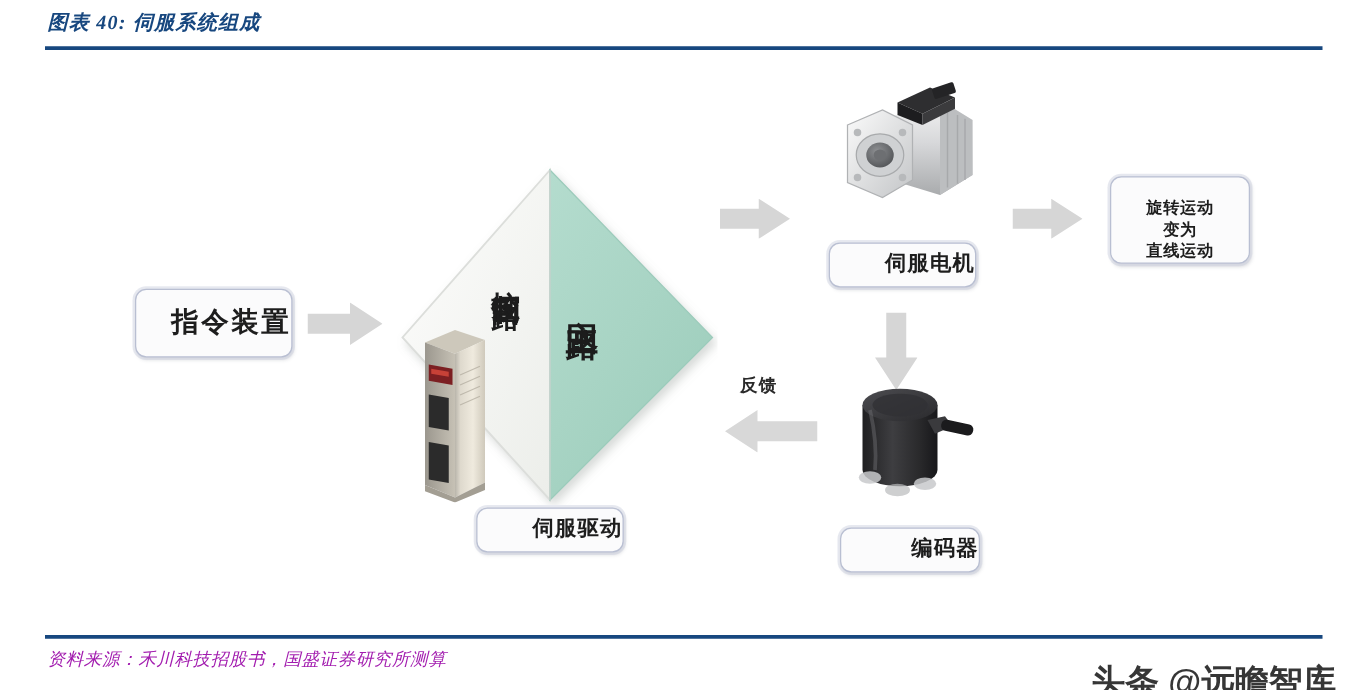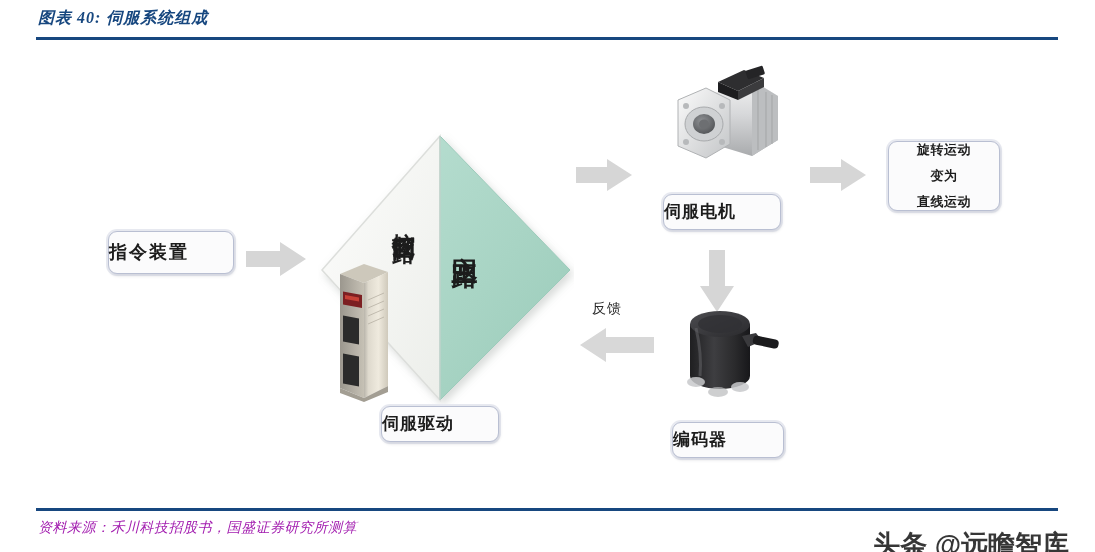--- a/index.html
+++ b/index.html
@@ -53,47 +53,47 @@
     position:absolute;left:0;top:44px;width:1095px;height:462px;
   }
 
   
   .label-box{
     position:absolute;
     background:#fbfbfc;
     border:1px solid #b9bfd2;
     border-radius:9px;
     box-shadow:0 0 0 2px rgba(201,206,222,.45), 1px 2px 3px rgba(90,95,115,.22);
-    display:flex;align-items:center;justify-content:space-between;
+    display:flex;align-items:center;justify-content:flex-end;
     color:#1d1d1d;
     font-family:"DejaVu Sans","Liberation Sans",sans-serif;
     font-weight:bold;
     text-align:center;
     line-height:1.25;
     box-sizing:border-box;
   }
 
-  #box-command{ left:108px; top:187px; width:126px; height:43px; font-size:18px; letter-spacing:2px;}
+  #box-command{ left:108px; top:187px; width:126px; height:55px; font-size:22px; letter-spacing:2px;}
   #box-servo-drive{ left:381px; top:362px; width:118px; height:36px; font-size:17px; letter-spacing:1px;}
   #box-servo-motor{ left:663px; top:150px; width:118px; height:36px; font-size:17px; letter-spacing:1px;}
   #box-encoder{ left:672px; top:378px; width:112px; height:36px; font-size:17px; letter-spacing:1px;}
   #box-convert{
     left:888px; top:97px; width:112px; height:70px;
     font-size:13px; letter-spacing:.5px; flex-direction:column; gap:1px;
   }
 
   
   .arrow{position:absolute;}
   .arrow svg{display:block;}
 
   
   #feedback-label{
     position:absolute;left:592px;top:256px;
     font-family:"DejaVu Sans","Liberation Sans",sans-serif;
-    font-size:14px;font-weight:normal;color:#2a2a2a;letter-spacing:1px;
+    font-size:14px;font-weight:bold;color:#2a2a2a;letter-spacing:1px;
   }
 
   
   #diamond{position:absolute;left:318px;top:88px;width:256px;height:272px;}
 
   .vtext{
     position:absolute;
     writing-mode:vertical-rl;
     font-family:"DejaVu Sans","Liberation Sans",sans-serif;
     font-weight:bold;color:#1c1c1c;

